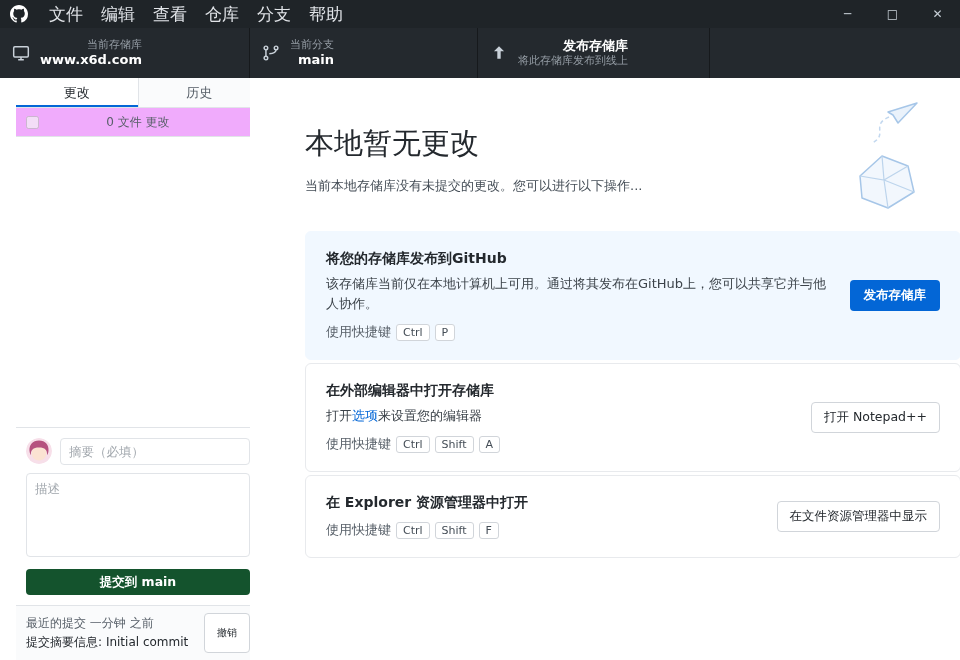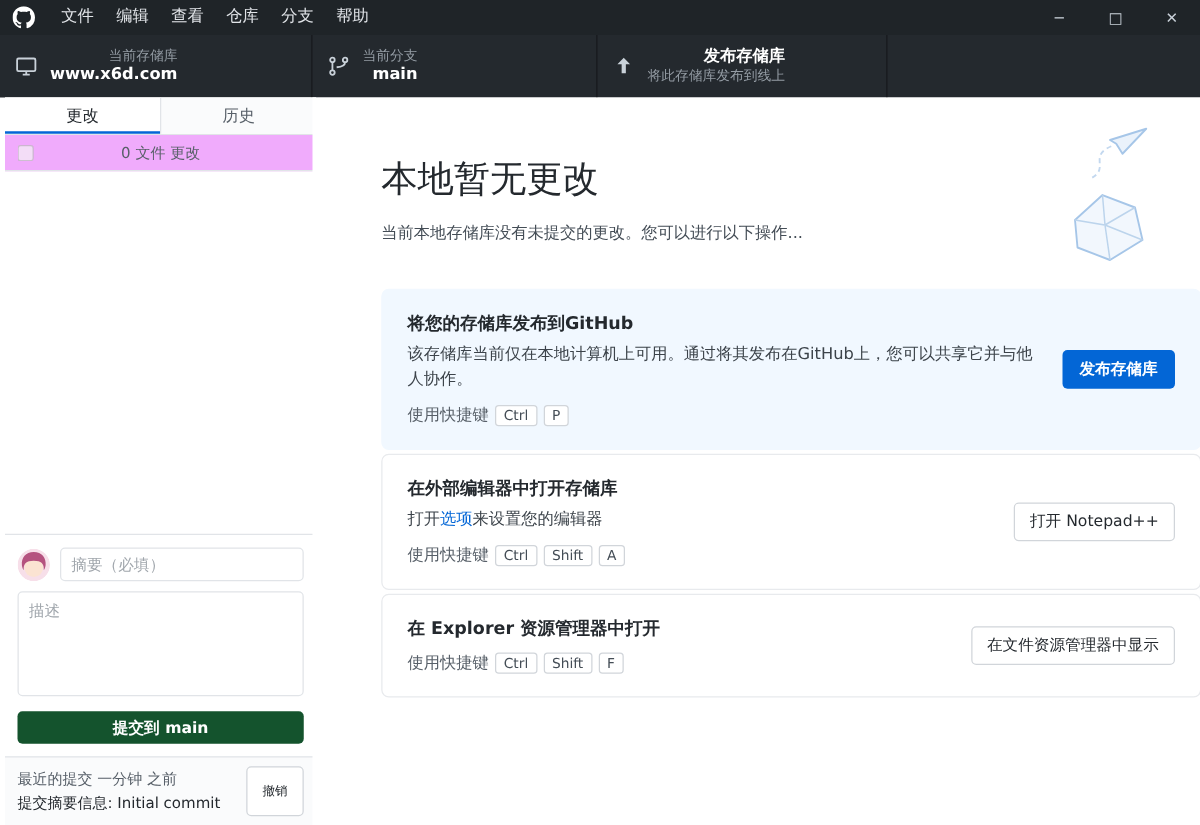--- a/index.html
+++ b/index.html
@@ -3,57 +3,57 @@
 <meta charset="utf-8">
 <style>
   * { box-sizing: border-box; }
   body { margin:0; font-family:"DejaVu Sans","Liberation Sans",sans-serif; background:#ddd; }
   .app { position:relative; width:960px; height:660px; background:#fff; overflow:hidden; }
 
   
   .titlebar { position:absolute; top:0; left:0; width:960px; height:28px;
     background:#1f2428; display:flex; align-items:center; color:#e1e4e8; }
   .gh-logo { width:18px; height:18px; margin:0 12px 0 10px; flex:0 0 auto; }
-  .menu-item { font-size:13px; padding:0 9px; line-height:28px; color:#e1e4e8; cursor:default; }
+  .menu-item { font-size:17px; padding:0 9px; line-height:28px; color:#e1e4e8; cursor:default; }
   .win-controls { margin-left:auto; display:flex; height:28px; }
   .win-btn { width:45px; height:28px; display:flex; align-items:center; justify-content:center;
     color:#c9d1d9; font-size:12px; }
 
   
   .toolbar { position:absolute; top:28px; left:0; width:960px; height:50px;
     background:#24292e; display:flex; }
   .tb-btn { display:flex; align-items:center; height:50px; padding:0 12px;
     border-right:1px solid #16191c; color:#fff; cursor:default;text-align:right; }
   .tb-btn .tb-icon { width:18px; height:18px; margin-right:10px; flex:0 0 auto; }
   .tb-text { display:flex; flex-direction:column; justify-content:center; line-height:1.25; min-width:0; }
   .tb-label { font-size:11px; color:#959da5; }
   .tb-value { font-size:13px; font-weight:bold; color:#fff; white-space:nowrap; }
   .tb-chevron { margin-left:auto; padding-left:12px; }
   .tb-repo { width:250px; }
   .tb-branch { width:228px; }
   .tb-publish { width:232px; }
   .tb-fill { flex:1; }
 
   
-  .sidebar { position:absolute; top:78px; left:4px; width:250px; height:582px;
-    background:#fff; border-right:1px solid #0f172a; display:flex; flex-direction:column; }
+  .sidebar { position:absolute; top:78px; left:16px; width:250px; height:582px;
+    background:#fff; border-right:6px solid #0f172a; display:flex; flex-direction:column; }
   .tabs { height:30px; display:flex; border-bottom:1px solid #e1e4e8; flex:0 0 auto; }
   .tab { flex:1; display:flex; align-items:center; justify-content:center;
     font-size:13px; color:#586069; background:#fafbfc; cursor:default; }
   .tab.active { background:#fff; color:#24292e; box-shadow:inset 0 -2px 0 #0366d6; }
   .tab + .tab { border-left:1px solid #e1e4e8; }
   .filecount { position:relative; height:29px; border-bottom:1px solid #e1e4e8;
     background:#f0abfc; display:flex; align-items:center; justify-content:center;
     font-size:12px; color:#586069; flex:0 0 auto; }
   .filecount input { position:absolute; left:10px; top:8px; margin:0; }
   .filelist { flex:1; background:#fff; }
 
   .commit-form { border-top:1px solid #e1e4e8; padding:10px; display:flex;
     flex-direction:column; gap:8px; flex:0 0 auto; }
-  .summary-row { display:flex; align-items:center; gap:8px; }
+  .summary-row { display:flex; align-items:flex-start; gap:8px; }
   .avatar { width:26px; height:26px; border-radius:50%; overflow:hidden; flex:0 0 auto; }
   .summary-input { flex:1; height:27px; border:1px solid #e1e4e8; border-radius:4px;
     padding:0 8px; font-size:12.5px; font-family:inherit; outline:none; color:#24292e; }
   .summary-input::placeholder, .desc-input::placeholder { color:#a0a6ac; }
   .desc-input { height:84px; border:1px solid #e1e4e8; border-radius:4px; padding:7px 8px;
     font-size:12.5px; font-family:inherit; resize:none; outline:none; color:#24292e; width:100%; }
   .commit-btn { height:26px; border:none; border-radius:4px; background:#14532d;
     color:#fff; font-size:12.5px; font-weight:bold; font-family:inherit; width:100%; margin-top:4px; }
 
   .undo-bar { border-top:1px solid #e1e4e8; background:#fafbfc; padding:7px 10px;

